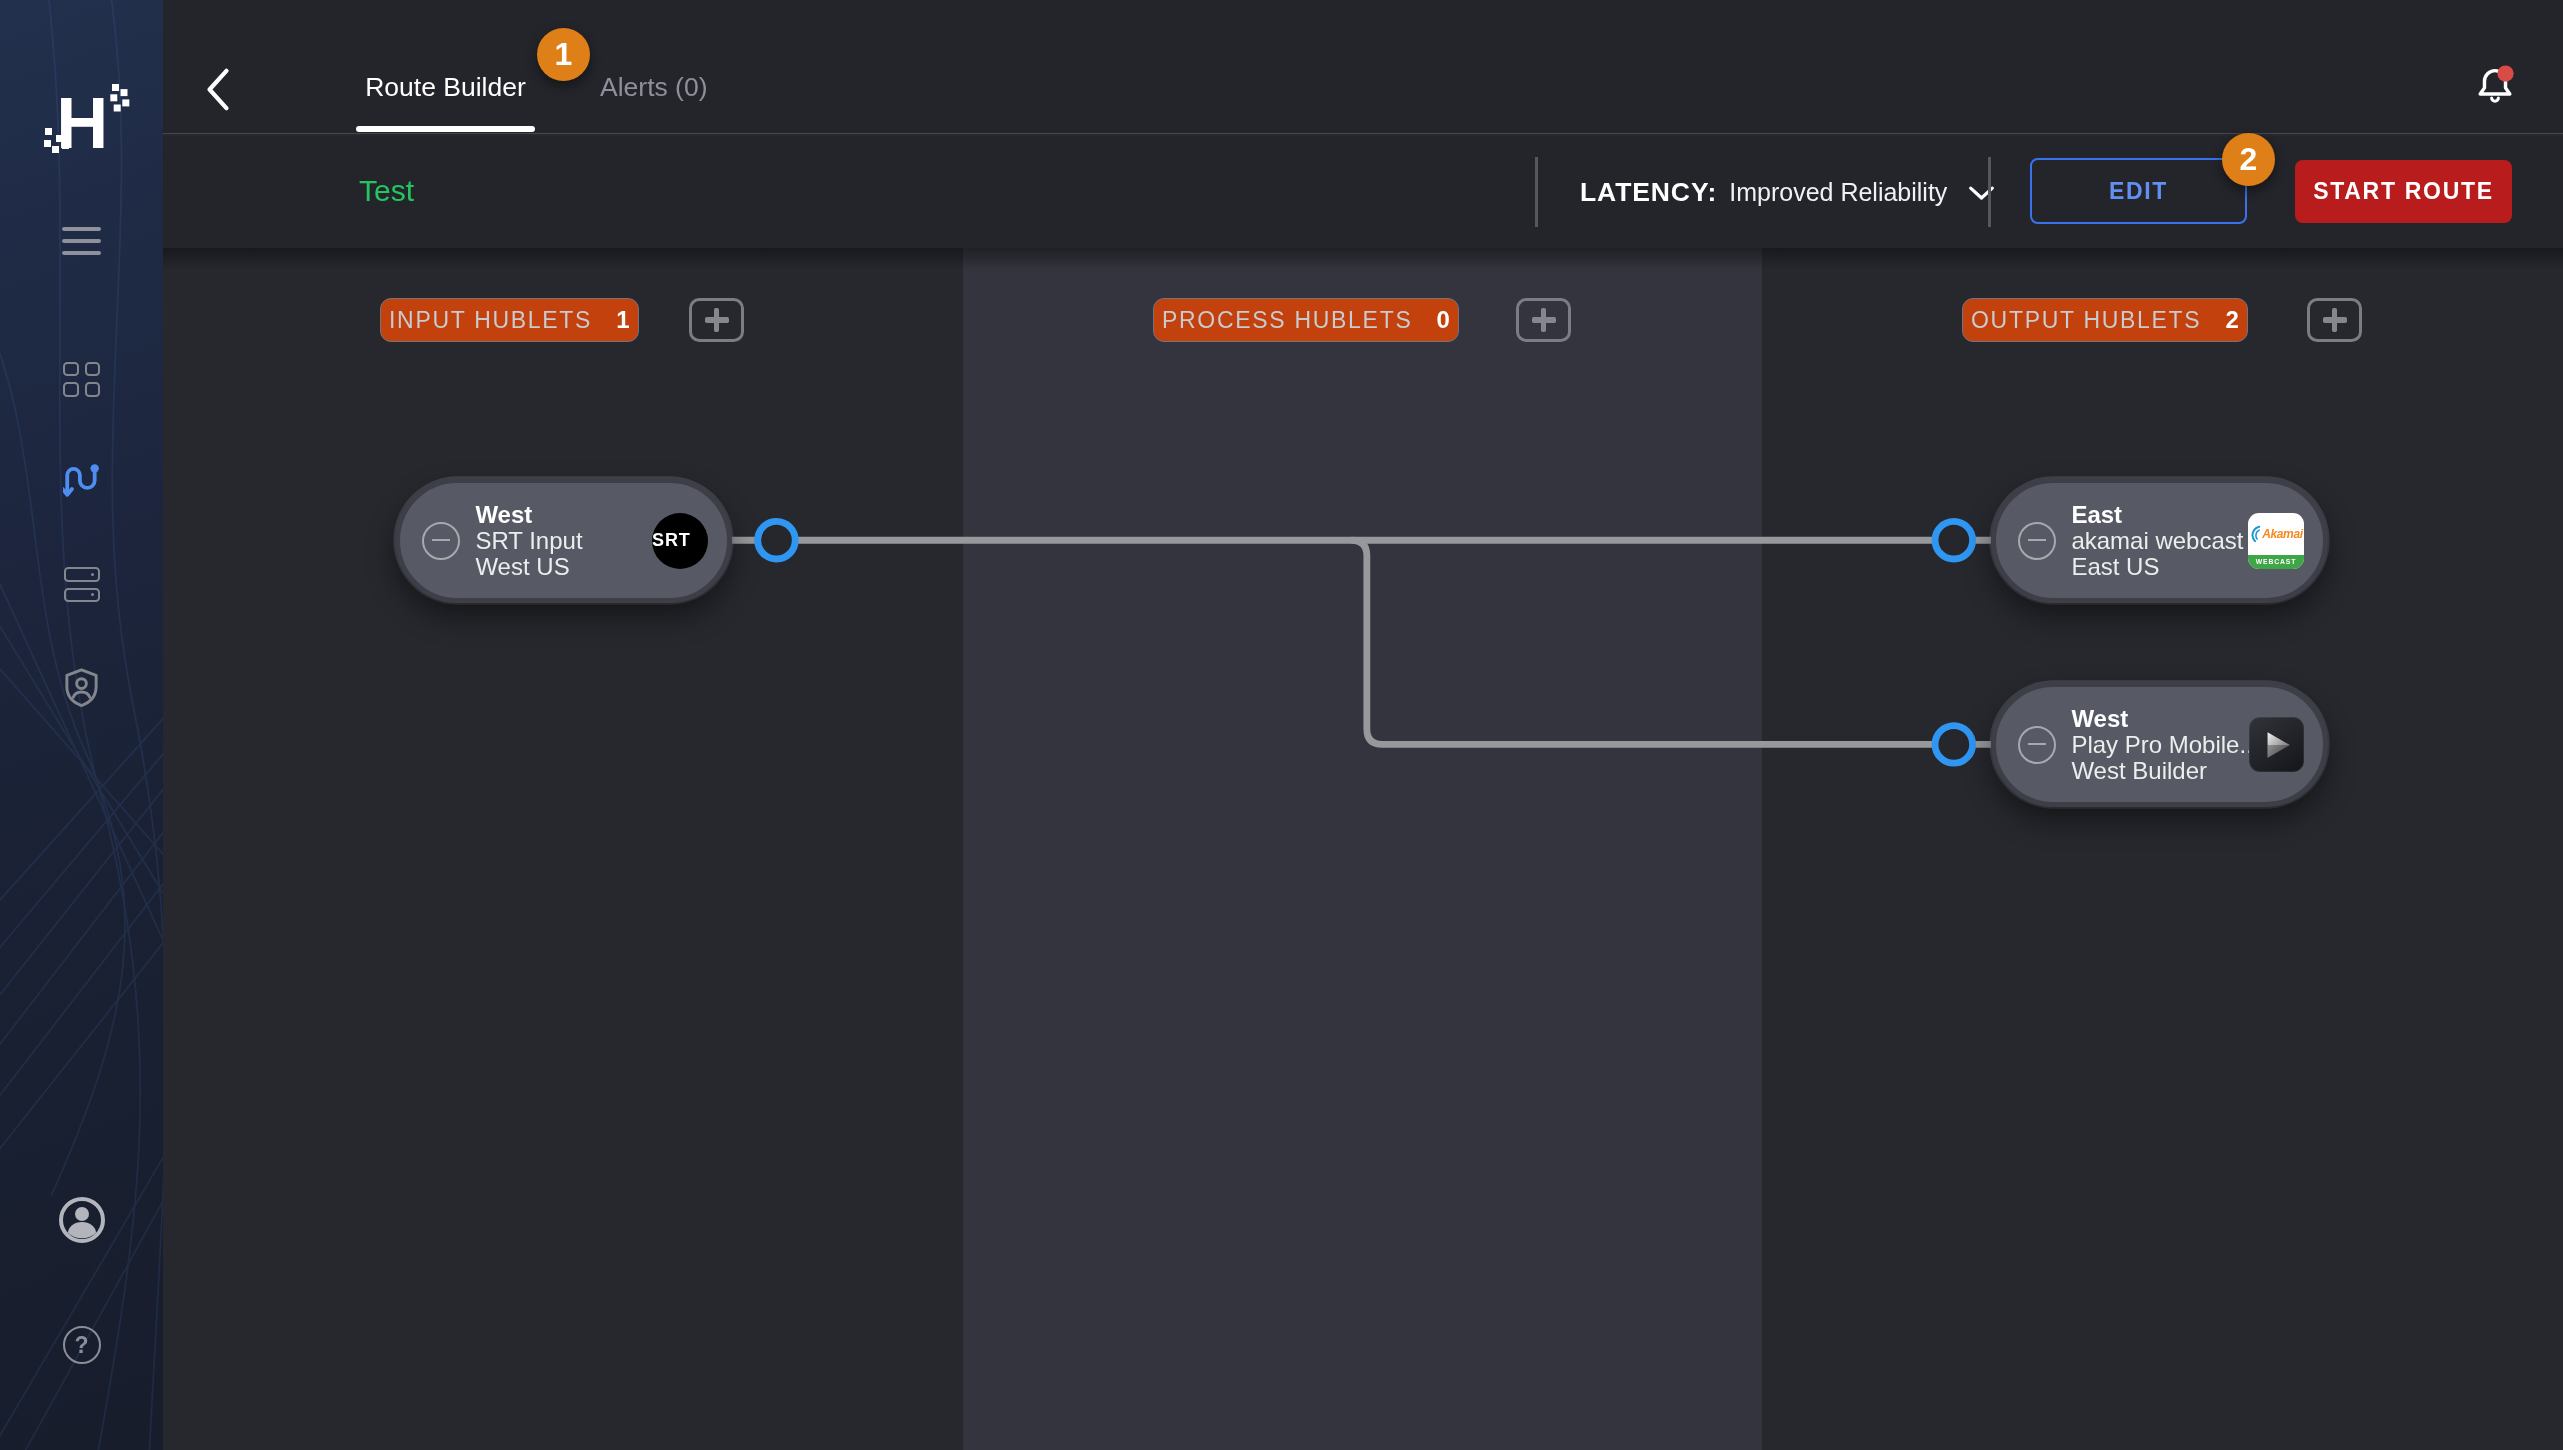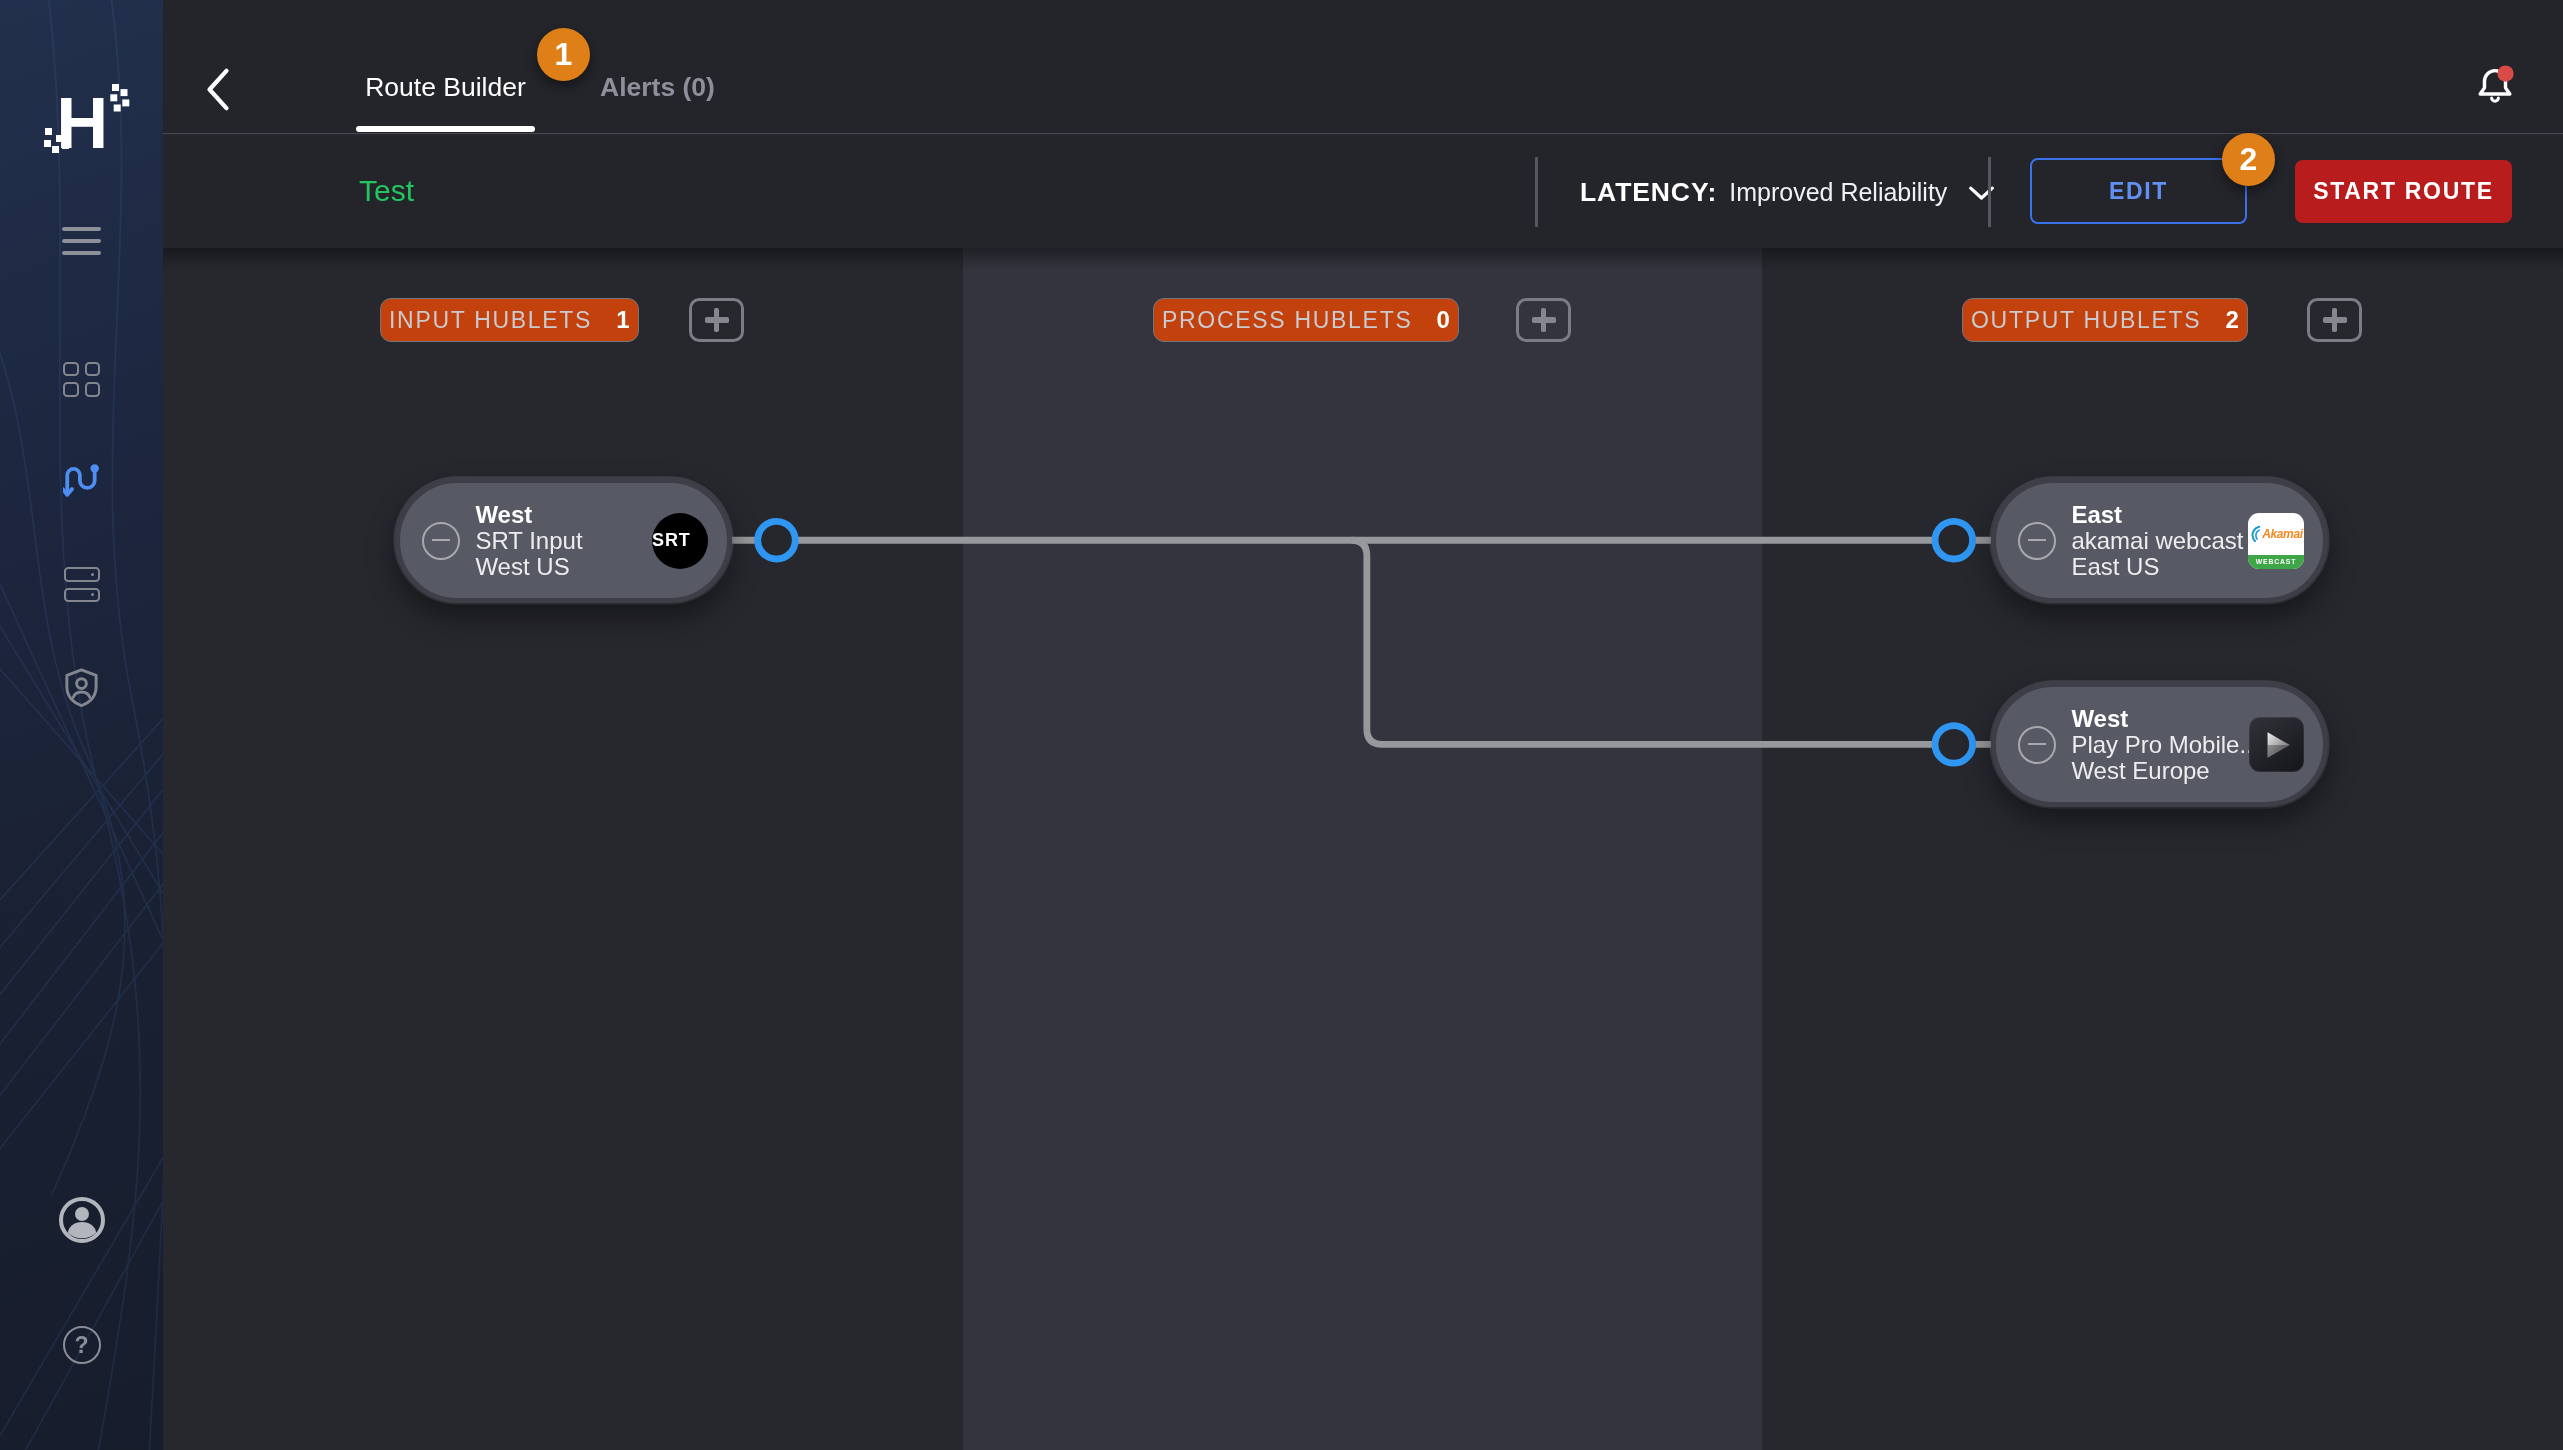--- a/index.html
+++ b/index.html
@@ -24,21 +24,21 @@
   .srv-icon { display:flex; flex-direction:column; gap:6px; }
   .srv-icon i { position:relative; width:36px; height:14.5px; border:2.6px solid #84868e; border-radius:4.3px; }
   .srv-icon i::after { content:''; position:absolute; right:3.4px; top:50%; margin-top:-1.7px; width:3.4px; height:3.4px; border-radius:50%; background:#84868e; }
   .help-circle { width:38px; height:38px; border:2.6px solid #8b8e97; border-radius:50%; color:#8b8e97;
     font-size:23px; font-weight:700; display:flex; align-items:center; justify-content:center; }
 
   
   .topbar { position:absolute; left:163px; top:0; width:2400px; height:134px; background:#24252b;
     border-bottom:1.7px solid #46474f; z-index:20; }
   .back { position:absolute; left:42px; top:68px; cursor:pointer; }
-  .tab { position:absolute; top:72px; font-size:26.5px; cursor:pointer; white-space:nowrap;font-weight:bold; }
+  .tab { position:absolute; top:72px; font-size:26.5px; cursor:pointer; white-space:nowrap; }
   .tab-route { left:193px; width:179px; text-align:center; color:#ffffff; font-weight:500; }
   .tab-alerts { left:437px; color:#8d909a; }
   .tab-underline { position:absolute; left:193px; top:126px; width:179px; height:6px; background:#fff; border-radius:3.4px; }
   .badge { position:absolute; width:53px; height:53px; border-radius:50%; background:#df7f18; color:#fff;
     font-size:32px; font-weight:700; display:flex; align-items:center; justify-content:center;
     box-shadow:0 5.1px 12px rgba(0,0,0,.45); z-index:50; }
   .badge-1 { left:374px; top:28px; }
   .bell { position:absolute; left:2310px; top:63px; cursor:pointer; }
 
   
@@ -289,21 +289,21 @@
           <span>WEBCAST</span>
         </span>
       </span>
     </div>
 
     <div class="node" id="node-feed">
       <span class="minus"></span>
       <div class="node-text">
         <div class="t">West</div>
         <div>Play Pro Mobile...</div>
-        <div>West Europe</div>
+        <div>West Builder</div>
       </div>
       <span class="node-ic play-box">
         <svg width="36" height="36" viewBox="0 0 42 42">
           <defs>
             <linearGradient id="pg" x1="0" y1="0" x2="1" y2="1">
               <stop offset="0" stop-color="#f2f2f2"></stop>
                 <stop offset="0.55" stop-color="#9a9a9a"></stop>
                 <stop offset="1" stop-color="#5c5c5c"></stop>
             </linearGradient>
           </defs>

